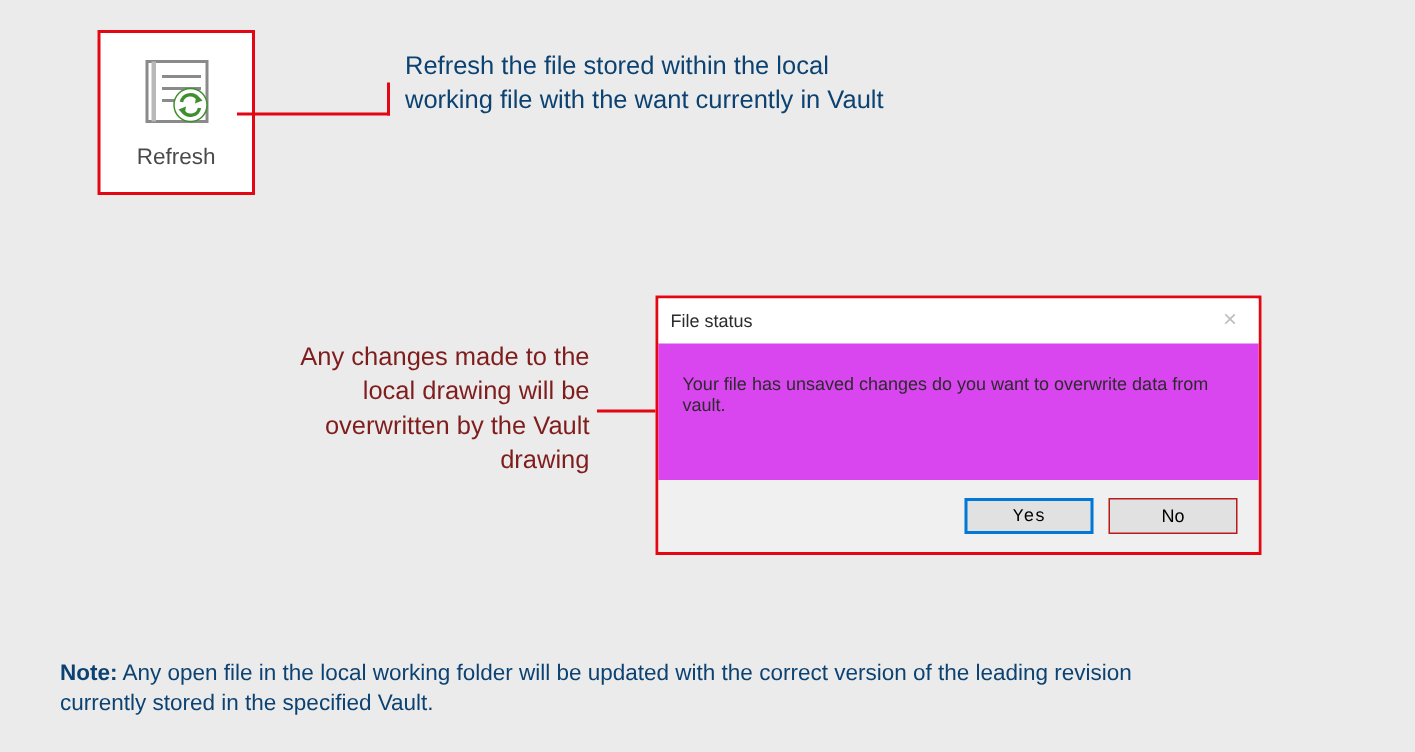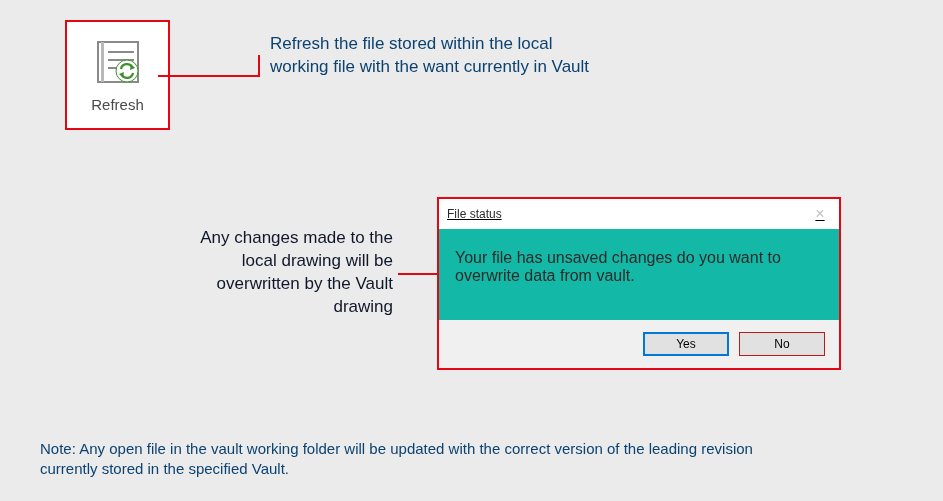--- a/index.html
+++ b/index.html
@@ -54,21 +54,21 @@
       width: 320px;
       color: #0c4271;
       font-size: 17px;
       line-height: 1.35;
     }
     .desc-2 {
       position: absolute;
       left: 165px;
       top: 227px;
       width: 228px;
-      color: #0f172a;
+      color: #7f1d1d;
       font-size: 17px;
       line-height: 1.35;
       text-align: right;
     }
     .connector-2 {
       position: absolute;
       left: 398px;
       top: 273px;
       width: 40px;
       height: 2px;
@@ -84,41 +84,40 @@
       background: #ffffff;
       display: flex;
       flex-direction: column;
     }
     .dialog-title-bar {
       height: 30px;
       display: flex;
       align-items: center;
       padding: 0 8px;
       background: #ffffff;
-      text-decoration: underline;
     }
     .dialog-title {
       font-size: 12px;
       color: #2b2b2b;
       flex: 1;
     }
     .dialog-close {
       font-size: 16px;
       color: #bfbfbf;
       width: 22px;
       text-align: center;
       line-height: 1;
       font-family: Arial, sans-serif;
     }
     .dialog-body {
       flex: 1;
       padding: 20px 16px 0 16px;
-      font-size: 16px;
+      font-size: 12px;
       color: #2b2b2b;
-      background: #14b8a6;
+      background: #d946ef;
     }
     .dialog-footer {
       height: 48px;
       background: #f0f0f0;
       display: flex;
       align-items: center;
       justify-content: flex-end;
       padding: 0 14px;
       gap: 10px;
     }
@@ -129,31 +128,32 @@
       background: #e1e1e1;
       border: 1px solid #b91c1c;
       display: flex;
       align-items: center;
       justify-content: center;
       cursor: pointer;
     }
     .dlg-btn.primary {
       border: 2px solid #0078d7;
       background: #e1e1e1;
+      font-family: Liberation Mono, monospace;
     }
     .note {
       position: absolute;
       left: 40px;
       bottom: 22px;
       width: 760px;
       color: #0c4271;
       font-size: 15px;
       line-height: 1.35;
     }
-    .note-label { font-weight: 400; margin-top: 29px; }
+    .note-label { font-weight: 700; margin-top: 29px; }
   </style>
 </head>
 <body>
 
 <div class="refresh-tool">
   <span>
     <svg class="refresh-svg" viewBox="0 0 48 48">
       <rect x="4" y="4" width="40" height="40" fill="#fff" stroke="#8a8a8a" stroke-width="2"></rect>
       <rect x="7" y="4" width="3" height="40" fill="#b9b9b9"></rect>
       <line x1="14" y1="14" x2="40" y2="14" stroke="#8a8a8a" stroke-width="2"></line>
@@ -185,14 +185,14 @@
     <span class="dialog-close">×</span>
   </div>
   <div class="dialog-body">Your file has unsaved changes do you want to overwrite data from vault.</div>
   <div class="dialog-footer">
     <div class="dlg-btn primary">Yes</div>
     <div class="dlg-btn">No</div>
   </div>
 </div>
 
 <div class="note">
-  <span class="note-label">Note:</span><span> Any open file in the vault working folder will be updated with the correct version of the leading revision currently stored in the specified Vault.</span>
+  <span class="note-label">Note:</span><span> Any open file in the local working folder will be updated with the correct version of the leading revision currently stored in the specified Vault.</span>
 </div>
 
 </body></html>

